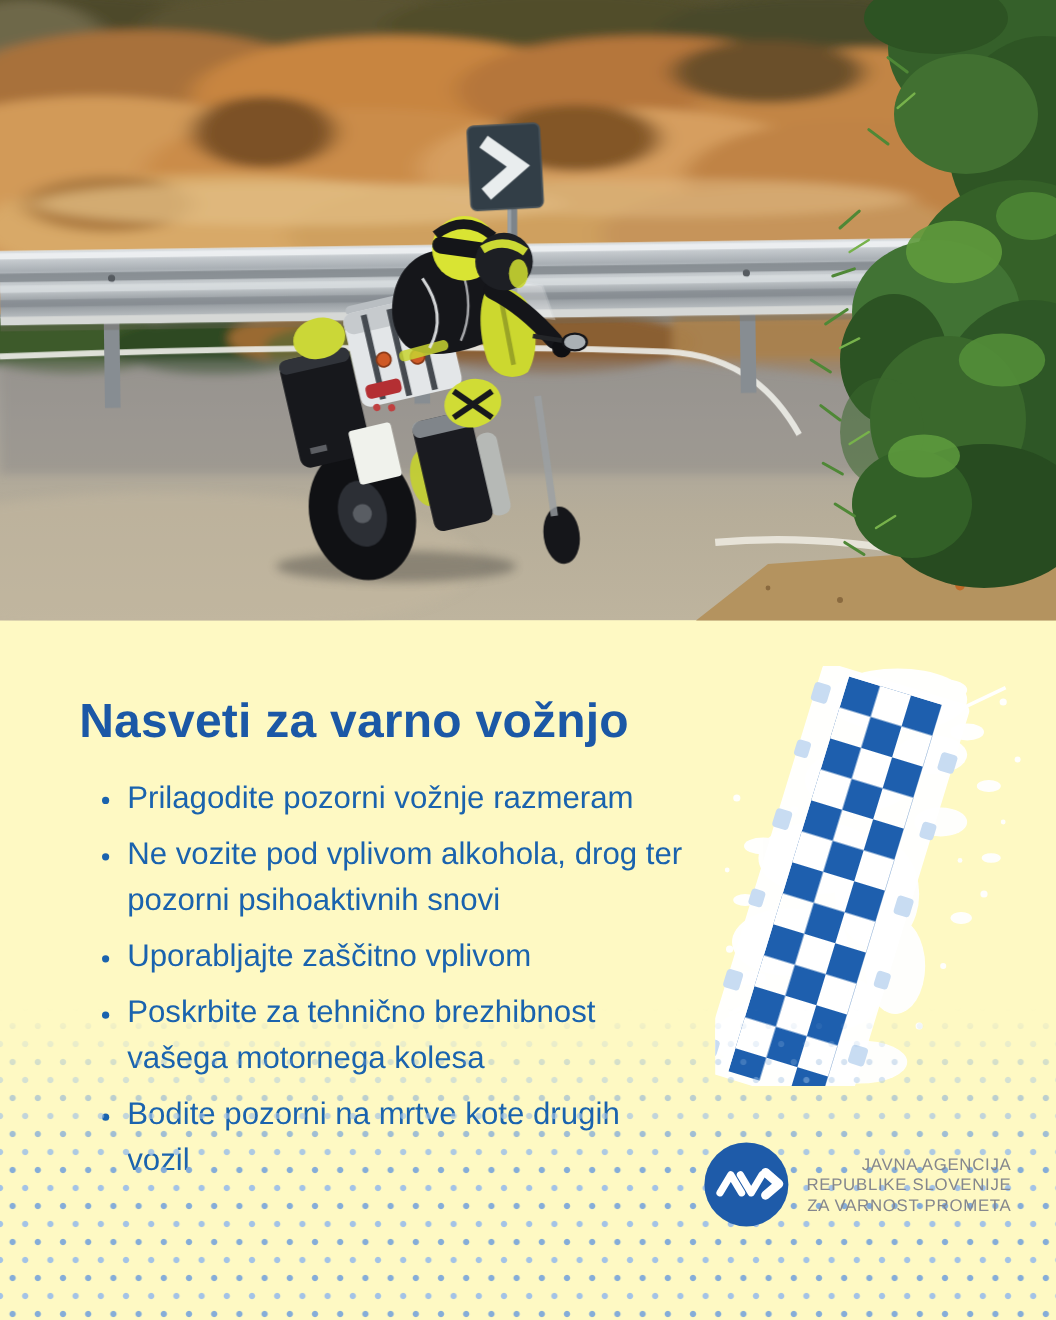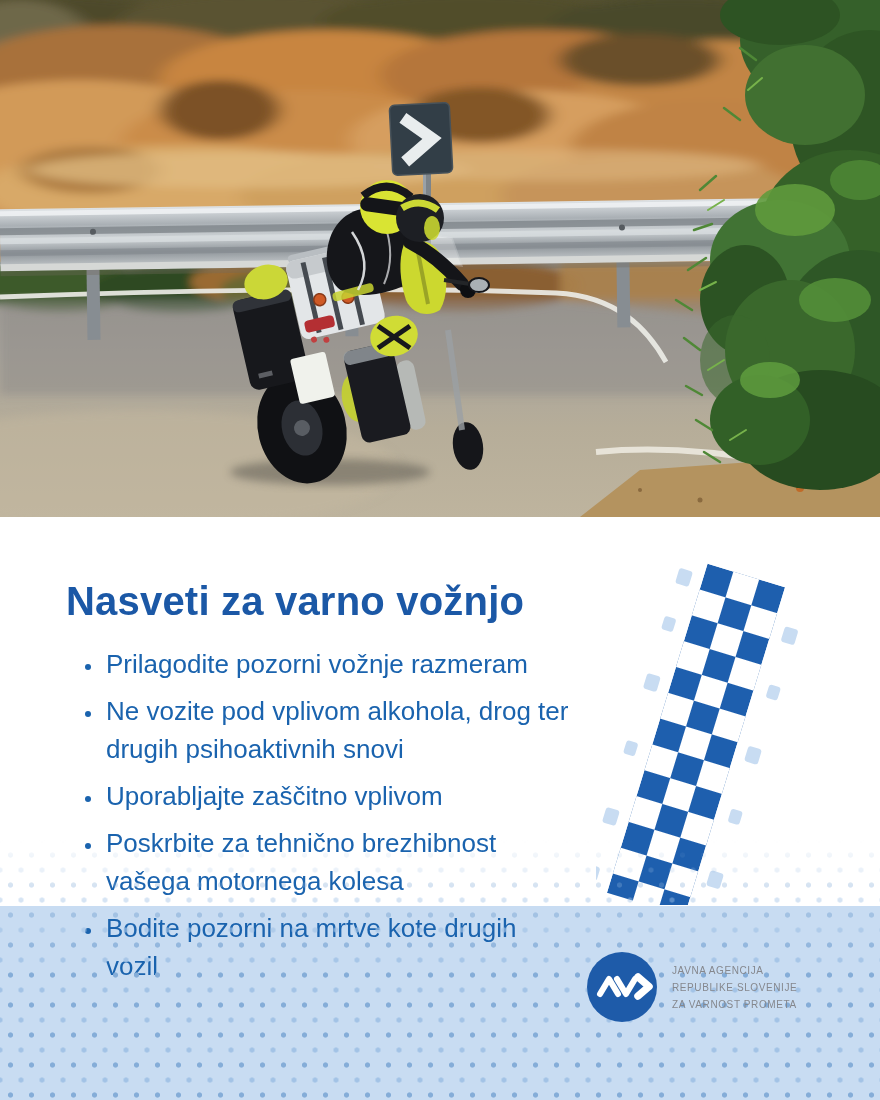--- a/index.html
+++ b/index.html
@@ -1,21 +1,21 @@
 <!DOCTYPE html>
 <html><head>
 <meta charset="utf-8">
 <style>
   html,body { margin:0; padding:0; }
   body {
     width:880px; height:1100px; overflow:hidden;
     font-family:"Liberation Sans", sans-serif;
     background:#c8dcf2;
   }
-  .poster { position:relative; width:880px; height:906px; background:#ffffff; }
+  .poster { position:relative; width:880px; height:1100px; background:#fef9c3; }
 
   .photo { position:absolute; top:0; left:0; width:880px; height:517px; overflow:hidden; }
   .photo svg { display:block; }
 
   .content { position:absolute; top:517px; left:0; width:880px; height:583px; }
 
   .title {
     position:absolute; left:66px; top:62px; margin:0;
     font-size:40px; font-weight:bold; color:#1b58a6; letter-spacing:0.2px;
   }
@@ -40,21 +40,21 @@
     -webkit-mask-image:linear-gradient(to bottom, rgba(0,0,0,0) 0, #000 135px);
             mask-image:linear-gradient(to bottom, rgba(0,0,0,0) 0, #000 135px);
     pointer-events:none;
   }
 
   .logo { position:absolute; left:587px; top:435px; display:flex; align-items:center; gap:15px; }
   .logo-mark {
     width:70px; height:70px; border-radius:50%; background:#1e5ba9;
     display:flex; align-items:center; justify-content:center; flex:0 0 auto;
   }
-  .logo-text { color:#85878d; font-size:10px; line-height:17px; letter-spacing:0.6px; }
+  .logo-text { color:#85878d; font-size:14px; line-height:17px; letter-spacing:0.6px;text-align:right; }
 </style>
 </head>
 <body>
 
 <div class="poster">
 
   <div class="photo">
     <svg width="880" height="517" viewBox="0 0 880 517" xmlns="http://www.w3.org/2000/svg">
       <defs>
         <linearGradient id="bgGrad" x1="0" y1="0" x2="0" y2="1">
@@ -332,21 +332,21 @@
           <rect x="52" y="120" width="14" height="16" rx="3"></rect>
             <rect x="54" y="158" width="12" height="14" rx="3"></rect>
         </g>
       </g>
     </svg>
 
     <h1 class="title">Nasveti za varno vožnjo</h1>
 
     <ul class="tips">
       <li>Prilagodite pozorni vožnje razmeram</li>
-      <li>Ne vozite pod vplivom alkohola, drog ter drugih psihoaktivnih snovi</li>
+      <li>Ne vozite pod vplivom alkohola, drog ter pozorni psihoaktivnih snovi</li>
       <li>Uporabljajte zaščitno vplivom</li>
       <li>Poskrbite za tehnično brezhibnost vašega motornega kolesa</li>
       <li>Bodite pozorni na mrtve kote drugih vozil</li>
     </ul>
 
     <div class="dots"></div>
 
     <div class="logo">
       <div class="logo-mark" role="img" aria-label="AV&gt;">
         <svg width="70" height="70" viewBox="0 0 70 70" xmlns="http://www.w3.org/2000/svg">

